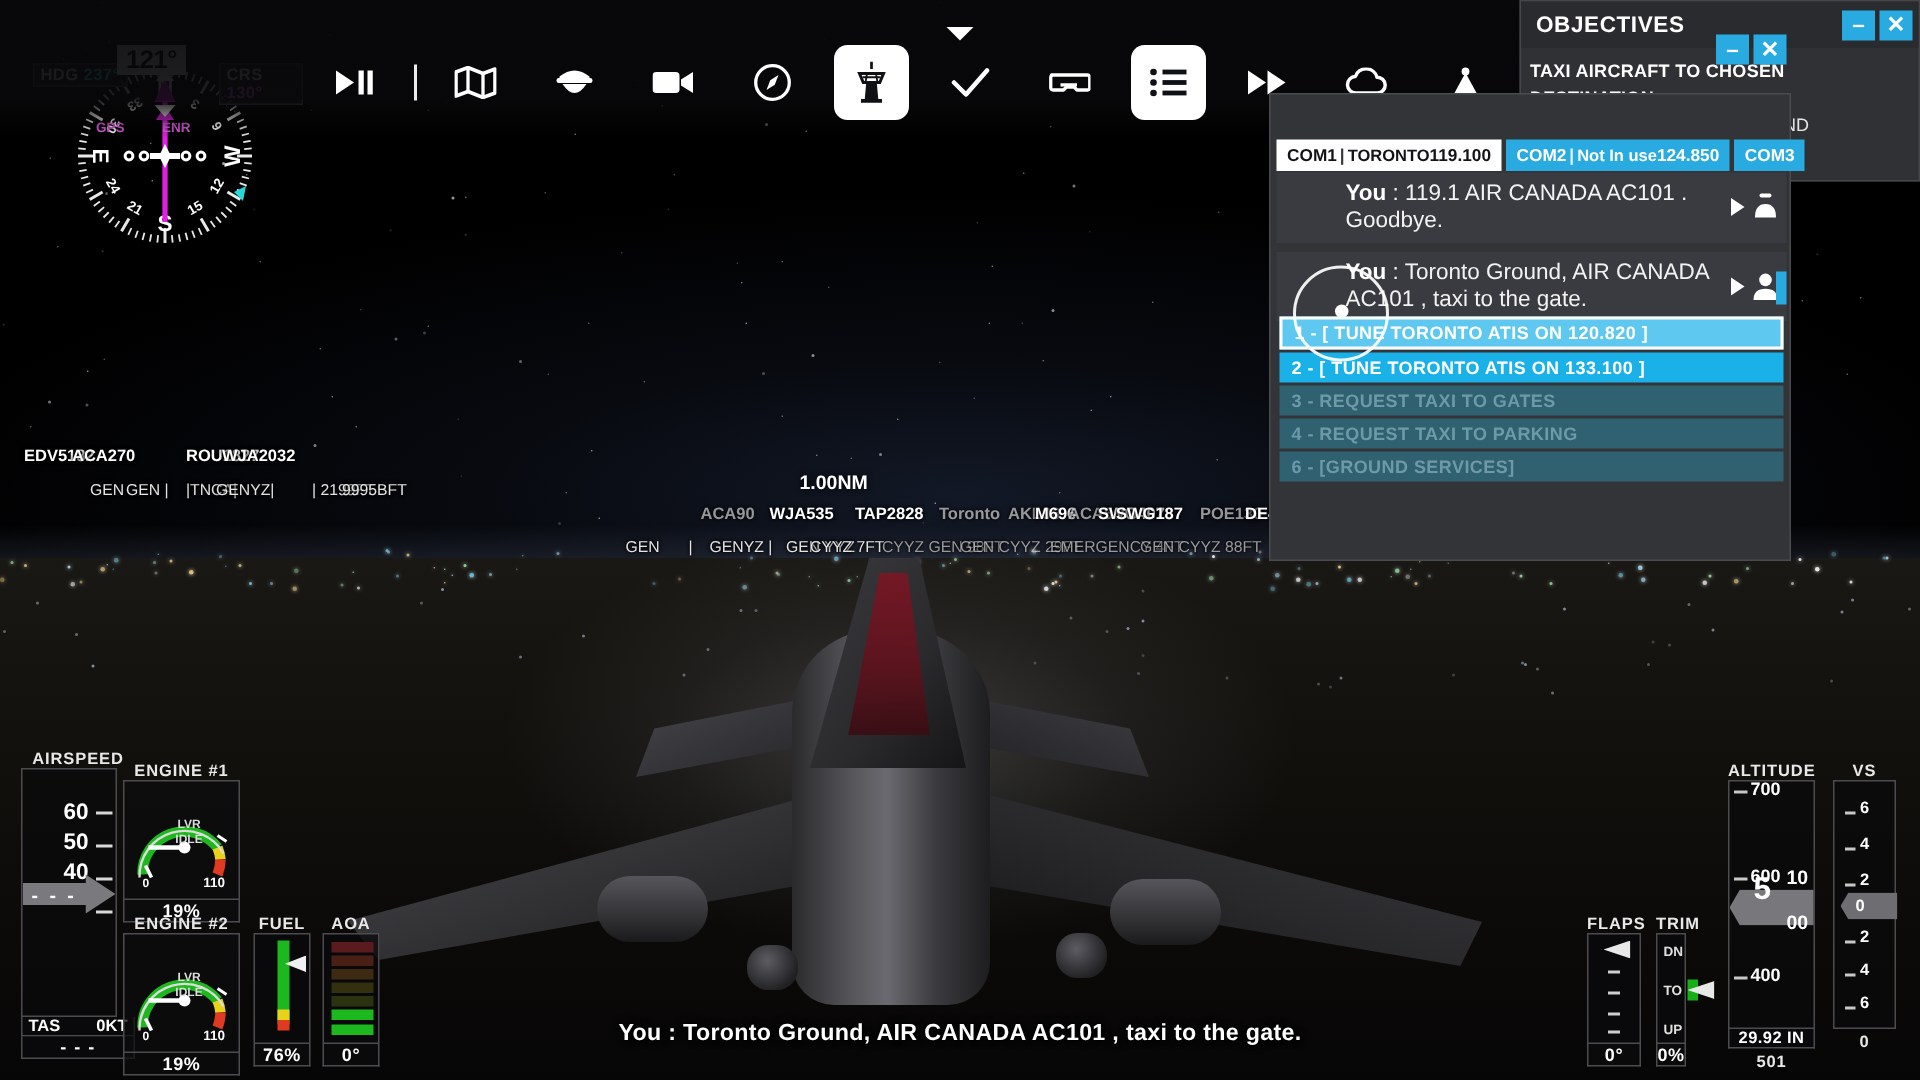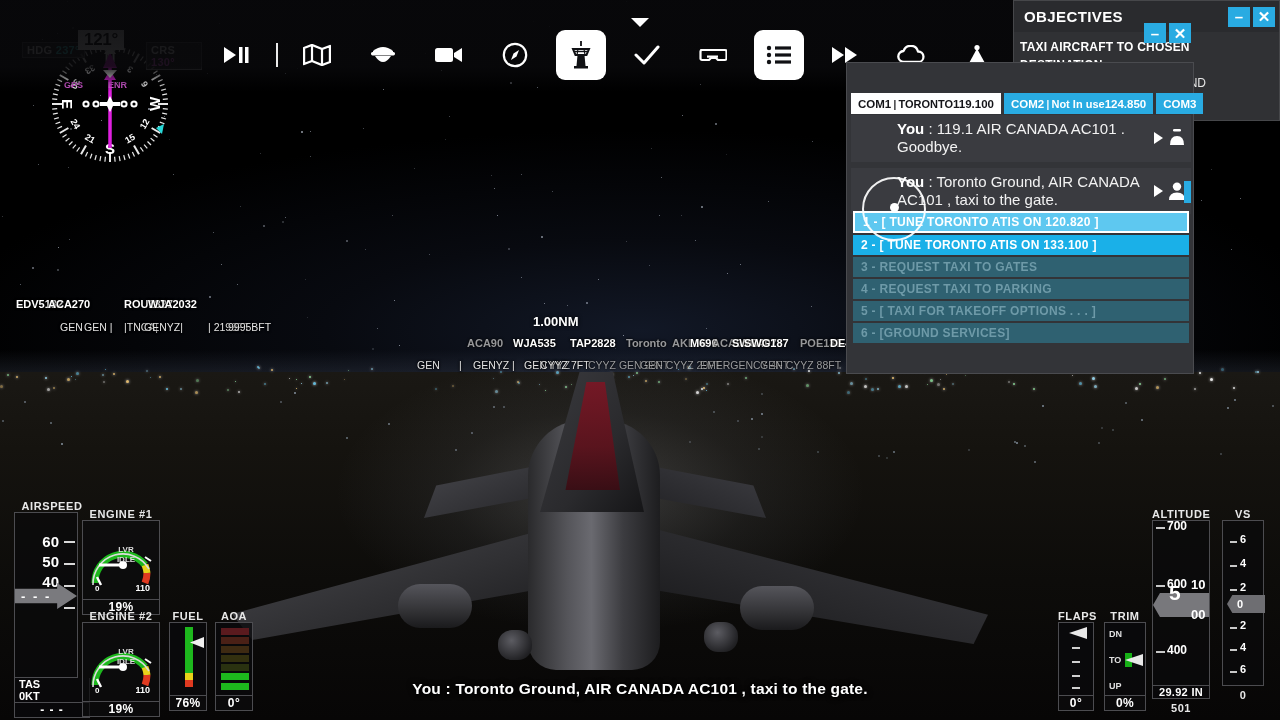--- a/index.html
+++ b/index.html
@@ -203,42 +203,42 @@
   .asi-tick { position: absolute; right: 2px; width: 11px; height: 2px; background: #d8d8d8; }
   .asi-ptr {
     position: absolute; left: 0px; top: 70px; width: 62px; height: 26px;
     background: #7a7a7e; clip-path: polygon(0% 22%, 68% 22%, 68% 0%, 100% 50%, 68% 100%, 68% 78%, 0% 78%);
     display:flex; align-items:center; padding-left: 6px;
     font-size: 13px; font-weight: bold; color: #fff; letter-spacing: 2px;
   }
   #tas-row {
     display:flex; justify-content: space-between; padding: 0 4px;
     background: rgba(10,10,12,0.72); border:1px solid #4c4c50; border-top:none;
-    font-size: 11px; font-weight: bold; color: #fff; flex-direction: column;
+    font-size: 11px; font-weight: bold; color: #fff;
   }
   #tas-dashes {
     background: rgba(10,10,12,0.72); border:1px solid #4c4c50; border-top:none;
     font-size: 12px; font-weight:bold; color:#fff; text-align:center; letter-spacing: 1px;
   }
 
   .eng-block { position: absolute; width: 78px; }
   .eng-gauge { position: relative; width: 78px; height: 80px; }
   .lvr-txt {
     position:absolute; left: 30px; top: 24px; font-size: 8px; font-weight: bold;
     color: #dcdcdc; line-height: 1.25; text-align:center; width: 26px;
   }
   .g-zero { position:absolute; left: 12px; bottom: 6px; font-size: 8px; color:#fff; font-weight:bold; }
   .g-max { position:absolute; right: 9px; bottom: 6px; font-size: 9px; color:#fff; font-weight:bold; }
 
   #fuel { position: absolute; left: 169px; top: 610px; width: 38px; }
   #aoa  { position: absolute; left: 215px; top: 610px; width: 38px; }
   .bar-box { position: relative; width: 38px; height: 74px; background: rgba(10,10,12,0.74); border:1px solid #4c4c50; }
 
   #flaps { position: absolute; left: 1058px; top: 610px; width: 36px; }
-  #trim  { position: absolute; left: 1104px; top: 610px; width: 42px; }
+  #trim  { position: absolute; left: 1104px; top: 610px; width: 20px; }
   #altitude { position: absolute; left: 1152px; top: 508px; width: 58px; }
   #vs { position: absolute; left: 1222px; top: 508px; width: 42px; }
   #alt-tape {
     position: relative; width: 58px; height: 166px; background: rgba(10,10,12,0.70);
     border: 1px solid #4c4c50; overflow:hidden;
   }
   .alt-num { position: absolute; left: 14px; font-size: 12px; font-weight: bold; color:#fff; }
   .alt-tick { position:absolute; left: 3px; width: 9px; height: 2px; background: #c8c8c8; }
   .alt-ptr {
     position:absolute; left: 0px; top: 72px; width: 58px; height: 24px;
@@ -962,23 +962,20 @@
       <div class="opt sel">
         <span>2 - [ TUNE TORONTO ATIS ON 133.100 ]</span>
       </div>
       <div class="opt dim">
         <span>3 - REQUEST TAXI TO GATES</span>
       </div>
       <div class="opt dim">
         <span>4 - REQUEST TAXI TO PARKING</span>
       </div>
       <div class="opt dim">
-        <span>5 - [ TAXI FOR TAKEOFF OPTIONS . . . ]</span>
-      </div>
-      <div class="opt dim">
         <span>6 - [GROUND SERVICES]</span>
       </div>
     </div>
 </div>
 
 <div id="airspeed">
   <div class="panel-label">AIRSPEED</div>
   <div id="asi-tape">
     <div class="asi-num" style="top:20px;">60</div>
     <div class="asi-tick" style="top:28px;"></div>

